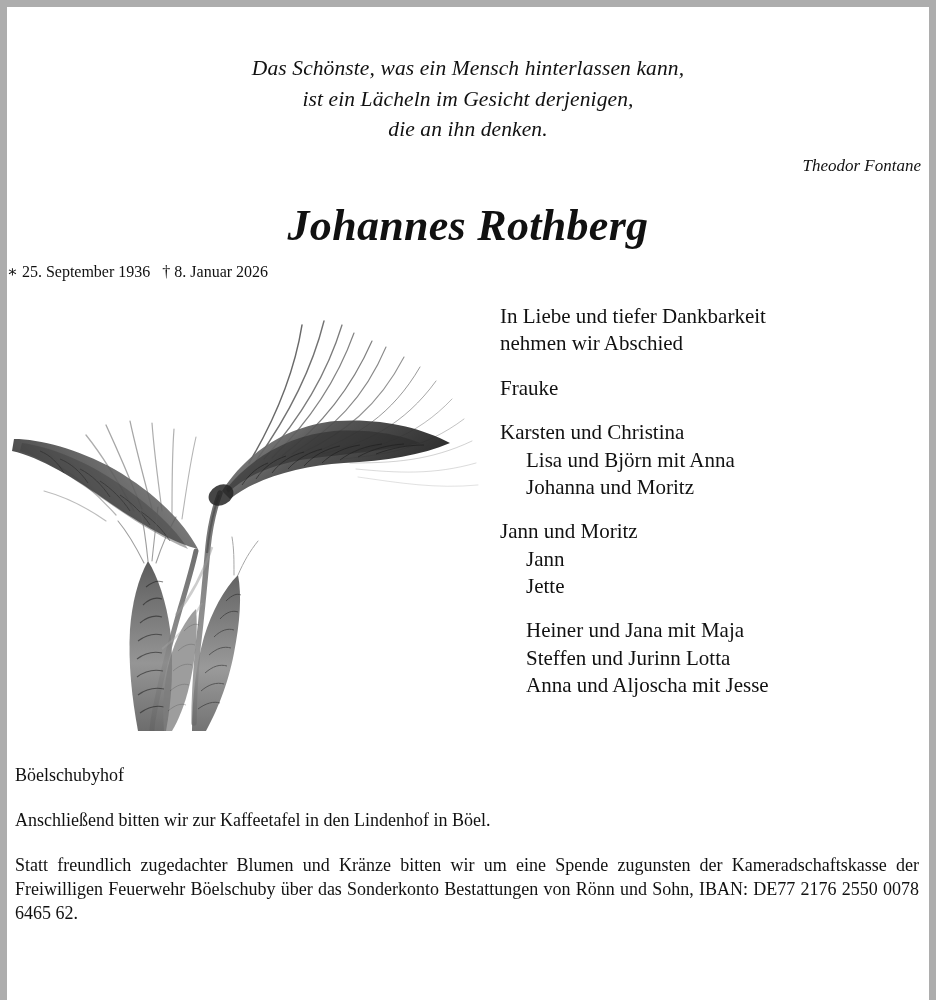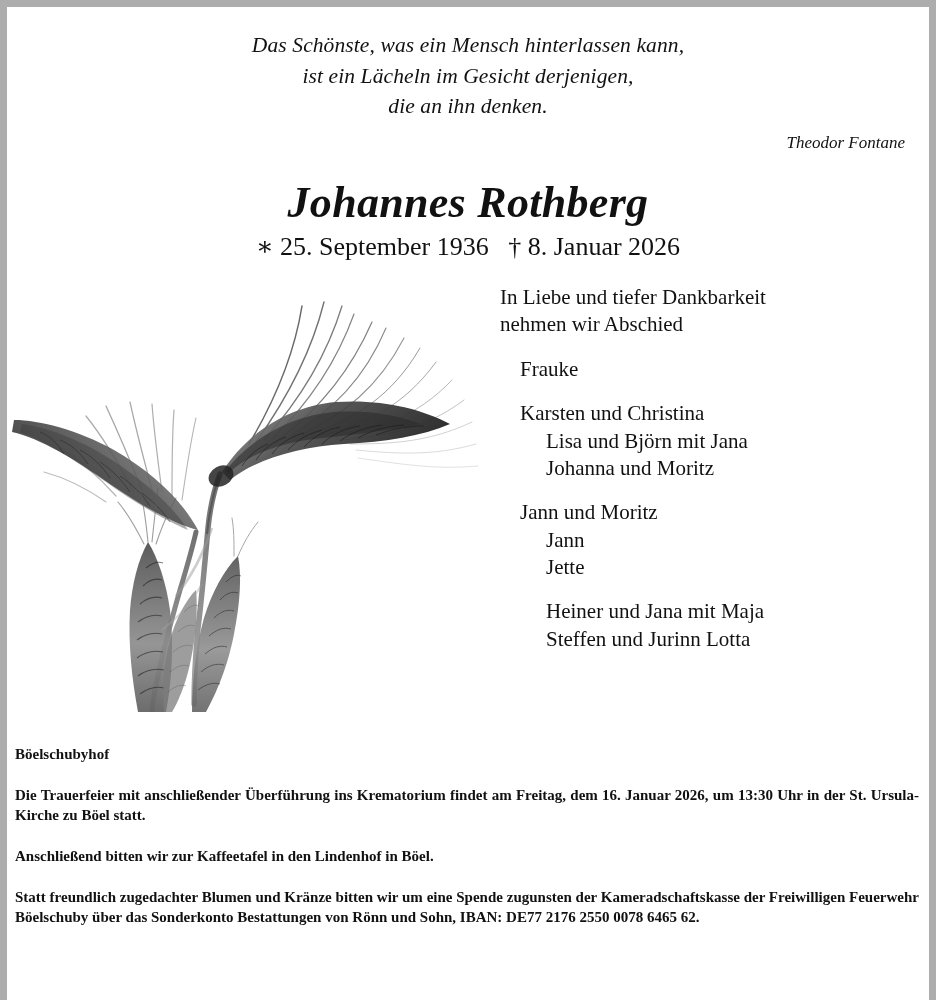--- a/index.html
+++ b/index.html
@@ -26,45 +26,45 @@
   }
 
   
   .quote {
     text-align: center;
     font-style: italic;
     font-size: 21.5px;
     line-height: 1.42;
     padding-top: 23px;
     letter-spacing: 0.1px;
+    margin-top: 23px;
   }
   .quote-line { display: block; white-space: pre; }
 
   .attribution {
     text-align: right;
     font-style: italic;
     font-size: 17px;
-    padding-right: 24px;
+    padding-right: 8px;
     margin-top: 11px;
   }
 
   
   .deceased-name {
     text-align: center;
     font-style: italic;
     font-size: 44px;
     line-height: 1;
     margin-top: 28px;
     letter-spacing: 0.3px;
     font-weight: bold;
   }
   .life-dates {
-    text-align: center;
-    font-size: 26px;
-    margin-top: 6px;
+    font-size: 16px;
+    margin-top: 14px;
     white-space: pre;
   }
 
   
   .middle {
     position: relative;
     height: 440px;
     margin-top: 22px;
   }
 
@@ -83,39 +83,38 @@
     top: 0;
     width: 420px;
     font-size: 21px;
     line-height: 1.30;
   }
   .family-intro {
     margin-bottom: 18px;
   }
   .family-intro .intro-line { display: block; white-space: pre; }
 
-  .family-group { margin-bottom: 17px; margin-left: 20px; }
+  .family-group { margin-bottom: 17px; }
   .family-group:last-child { margin-bottom: 0; }
   .group-head { white-space: pre; }
   .group-child {
     padding-left: 26px;
     white-space: pre;
   }
 
   
   .closing {
     padding: 0 10px 0 8px;
     margin-top: 20px;
   }
   .closing p {
     margin: 4px 0 21px 0;
-    font-size: 15px;
+    font-size: 18px;
     line-height: 1.34;
     text-align: justify;
-    font-weight: bold;
   }
   .closing p:last-child { margin-bottom: 0; }
   .closing p.plain { text-align: left; }
 </style>
 </head>
 <body>
 
 <div class="notice">
 
   <div class="quote">
@@ -283,38 +282,38 @@
         <span class="intro-line">In Liebe und tiefer Dankbarkeit</span>
         <span class="intro-line">nehmen wir Abschied</span>
       </div>
 
       <div class="family-group">
         <div class="group-head">Frauke</div>
       </div>
 
       <div class="family-group">
         <div class="group-head">Karsten und Christina</div>
-        <div class="group-child">Lisa und Björn mit Jana</div>
+        <div class="group-child">Lisa und Björn mit Anna</div>
         <div class="group-child">Johanna und Moritz</div>
       </div>
 
       <div class="family-group">
         <div class="group-head">Jann und Moritz</div>
         <div class="group-child">Jann</div>
         <div class="group-child">Jette</div>
       </div>
 
       <div class="family-group">
         <div class="group-child">Heiner und Jana mit Maja</div>
         <div class="group-child">Steffen und Jurinn Lotta</div>
+        <div class="group-child">Anna und Aljoscha mit Jesse</div>
       </div>
     </div>
 
   </div>
 
   <div class="closing">
     <p class="plain">Böelschubyhof</p>
-    <p>Die Trauerfeier mit anschließender Überführung ins Krematorium findet am Freitag, dem 16. Januar 2026, um 13:30 Uhr in der St. Ursula-Kirche zu Böel statt.</p>
     <p class="plain">Anschließend bitten wir zur Kaffeetafel in den Lindenhof in Böel.</p>
     <p>Statt freundlich zugedachter Blumen und Kränze bitten wir um eine Spende zugunsten der Kameradschaftskasse der Freiwilligen Feuerwehr Böelschuby über das Sonderkonto Bestattungen von Rönn und Sohn, IBAN: DE77 2176 2550 0078 6465 62.</p>
   </div>
 
 </div>
 
 </body></html>

